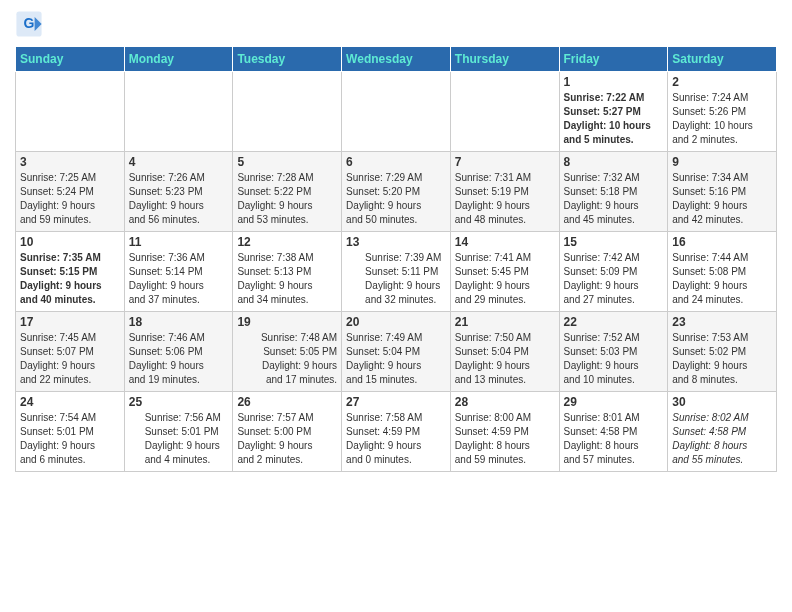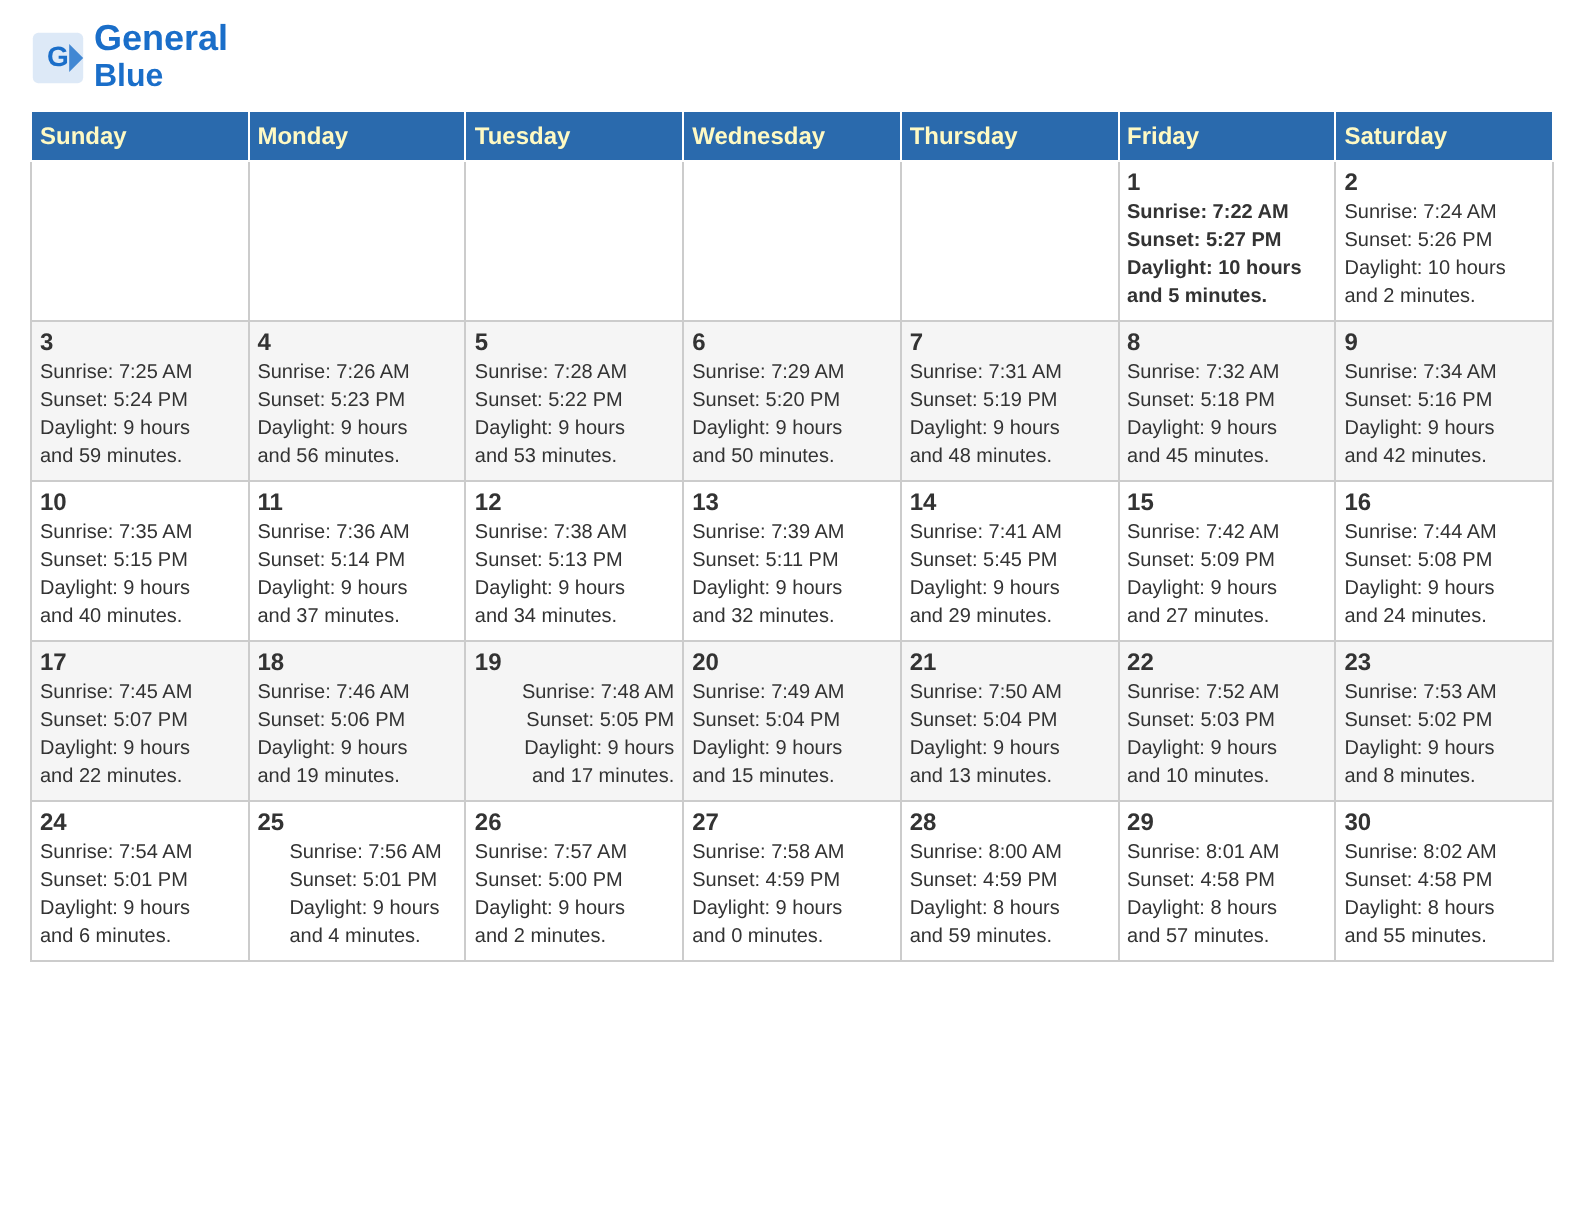--- a/index.html
+++ b/index.html
@@ -46,21 +46,21 @@
       font-size: 14px;
       color: #555;
     }
     .calendar {
       width: 100%;
       border-collapse: collapse;
       table-layout: fixed;
     }
     .calendar th {
       background-color: #2a6aad;
-      color: #fef9c3;
+      color: #5eead4;
       font-size: 12px;
       font-weight: bold;
       padding: 5px 4px;
       text-align: left;
       border: 1px solid #fff;
     }
     .calendar td {
       border: 1px solid #ccc;
       vertical-align: top;
       padding: 3px 4px;
@@ -101,24 +101,20 @@
 <body>
 
 <div class="header">
   <div class="logo">
     <svg class="logo-icon" viewBox="0 0 40 40">
       <rect x="2" y="2" width="36" height="36" rx="4" fill="#1a6ec9" opacity="0.15"></rect>
       <text x="20" y="26" text-anchor="middle" font-size="20" font-weight="bold" fill="#1a6ec9">G</text>
 
       <polygon points="28,10 38,20 28,30" fill="#1a6ec9" opacity="0.8"></polygon>
     </svg>
-    <div class="logo-text">
-      <div><span>General</span></div>
-      <div style="color:#1a6ec9; font-size:16px;">Blue</div>
-    </div>
   </div>
   <div class="title-block">
     <div class="month-title"></div>
     <div class="location"></div>
   </div>
 </div>
 
 <table class="calendar">
   <thead>
     <tr>
@@ -200,42 +196,42 @@
           <span class="day-num">9</span>
           <div class="day-info" style="white-space: pre-line;">Sunrise: 7:34 AM
 Sunset: 5:16 PM
 Daylight: 9 hours
 and 42 minutes.</div>
         </td>
       </tr>
       <tr class="row-odd">
         <td>
           <span class="day-num">10</span>
-          <div class="day-info" style="white-space: pre-line;">Sunrise: 7:35 AM
+          <div class="day-info" style="white-space: pre-line; font-weight: bold;">Sunrise: 7:35 AM
 Sunset: 5:15 PM
 Daylight: 9 hours
 and 40 minutes.</div>
         </td>
         <td>
           <span class="day-num">11</span>
           <div class="day-info" style="white-space: pre-line;">Sunrise: 7:36 AM
 Sunset: 5:14 PM
 Daylight: 9 hours
 and 37 minutes.</div>
         </td>
         <td>
           <span class="day-num">12</span>
           <div class="day-info" style="white-space: pre-line;">Sunrise: 7:38 AM
 Sunset: 5:13 PM
 Daylight: 9 hours
 and 34 minutes.</div>
         </td>
         <td>
           <span class="day-num">13</span>
-          <div class="day-info" style="white-space: pre-line;">Sunrise: 7:39 AM
+          <div class="day-info" style="white-space: pre-line; margin-left: 19px;">Sunrise: 7:39 AM
 Sunset: 5:11 PM
 Daylight: 9 hours
 and 32 minutes.</div>
         </td>
         <td>
           <span class="day-num">14</span>
           <div class="day-info" style="white-space: pre-line;">Sunrise: 7:41 AM
 Sunset: 5:45 PM
 Daylight: 9 hours
 and 29 minutes.</div>
@@ -344,20 +340,20 @@
         </td>
         <td>
           <span class="day-num">29</span>
           <div class="day-info" style="white-space: pre-line;">Sunrise: 8:01 AM
 Sunset: 4:58 PM
 Daylight: 8 hours
 and 57 minutes.</div>
         </td>
         <td>
           <span class="day-num">30</span>
-          <div class="day-info" style="white-space: pre-line;">Sunrise: 8:02 AM
+          <div class="day-info" style="white-space: pre-line; font-style: italic;">Sunrise: 8:02 AM
 Sunset: 4:58 PM
 Daylight: 8 hours
 and 55 minutes.</div>
         </td>
       </tr>
     </tbody>
 </table>
 
 </body></html>

